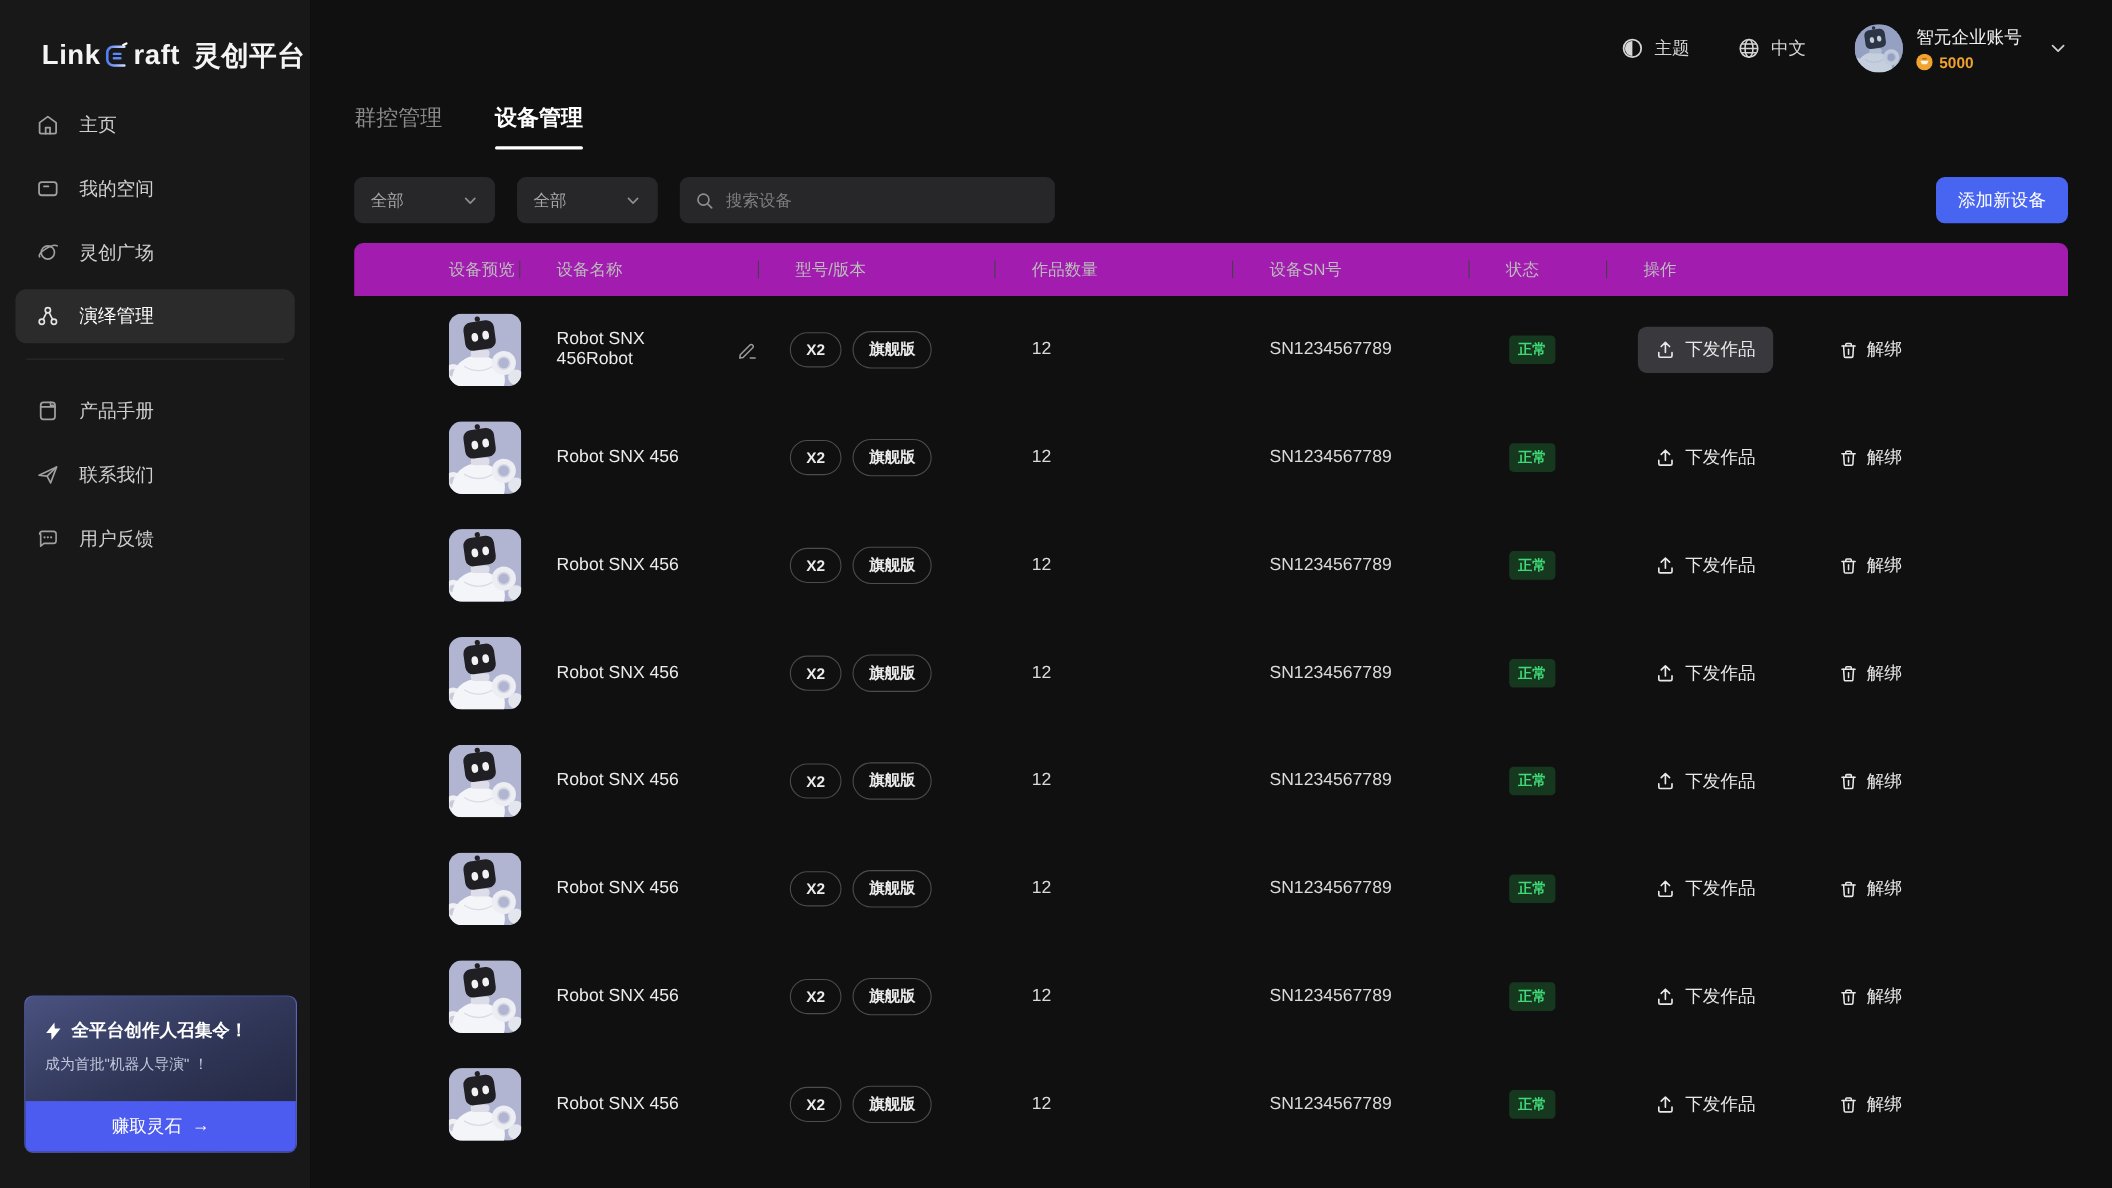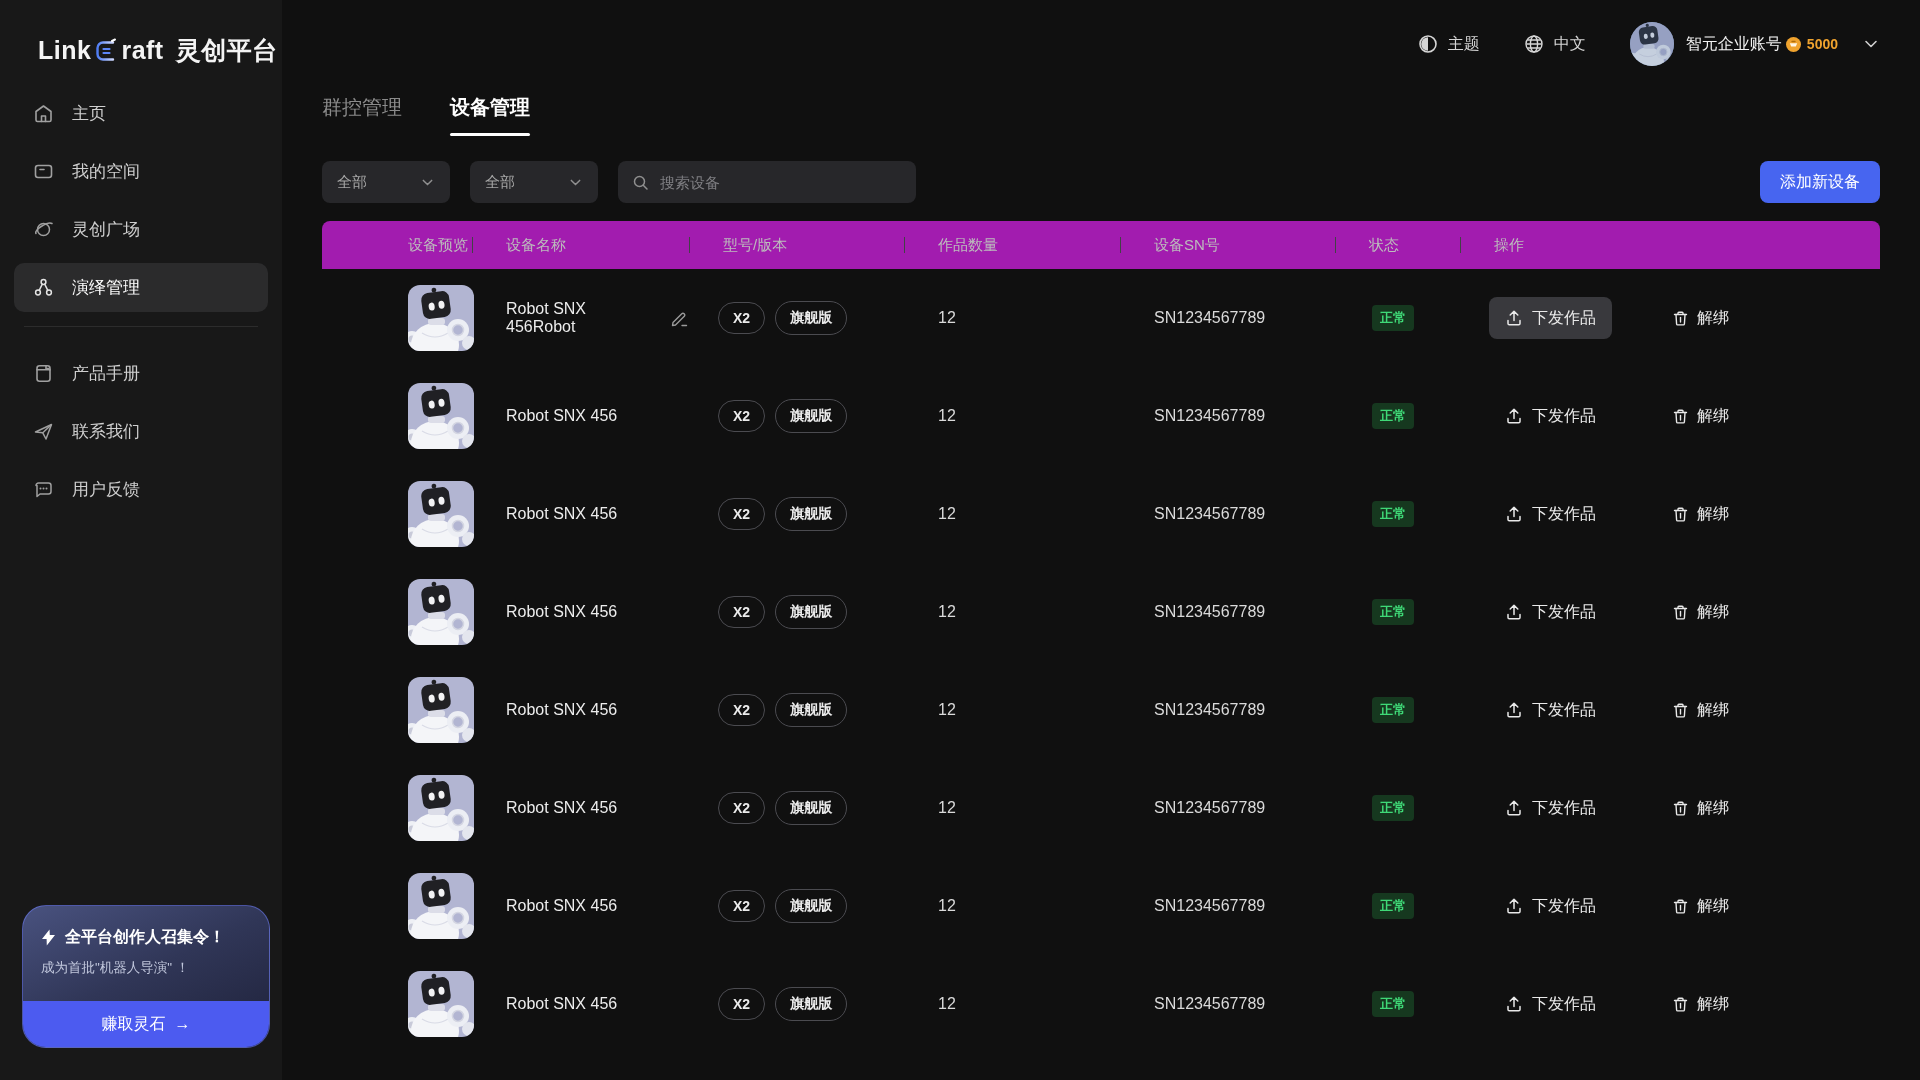--- a/index.html
+++ b/index.html
@@ -18,51 +18,51 @@
     display:flex; align-items:center; justify-content:center; gap:12px;
     color:#fff; font-size:17px; font-family:inherit; }
   .nav { margin-top:22px; padding:0 14px; }
   .nav-item { display:flex; align-items:center; gap:17px; height:49px; padding:0 19px;
     border-radius:10px; color:#cfcfcf; font-size:17px; margin-bottom:9px; cursor:pointer; }
   .nav-item .nicon { width:22px; height:22px; display:flex; align-items:center; color:#a0a0a0; }
   .nav-item.active { background:#2b2b2c; color:#ffffff; }
   .nav-item.active .nicon { color:#e3e3e3; }
   .nav-divider { height:1px; background:#2c2c2c; margin:14px 10px 22px; }
 
-  .promo { position:absolute; left:22px; right:12px; bottom:32px; border-radius:24px;
+  .promo { position:absolute; left:22px; right:12px; bottom:32px; border-radius:8px;
     border:1px solid rgba(110,124,245,.55); overflow:hidden;
     background:linear-gradient(155deg,#49527f 0%,#303657 48%,#1e2139 100%); }
   .promo-top { padding:21px 18px 24px; }
   .promo-title { display:flex; align-items:center; gap:9px; font-size:16px; font-weight:700; color:#fff; }
   .promo-sub { margin-top:11px; font-size:13.5px; color:#c2c8dd; }
   .promo-cta { width:100%; height:46px; border:none; cursor:pointer; background:#4c5bf0;
     color:#fff; font-size:16px; font-family:inherit;
     display:flex; align-items:center; justify-content:center; gap:9px; }
 
   
   .main { flex:1; padding:0 40px; position:relative; background:#101010; }
   .topbar { height:88px; display:flex; justify-content:flex-end; align-items:center; gap:44px; }
   .tb-item { display:flex; align-items:center; gap:10px; color:#d6d6d6; font-size:16px; cursor:pointer; }
   .avatar { width:44px; height:44px; border-radius:50%; overflow:hidden; flex-shrink:0; cursor:pointer; }
   .account { display:flex; align-items:center; gap:12px; cursor:pointer; }
-  .acct-col { display:flex; flex-direction:row; gap:4px; }
+  .acct-col { display:flex; flex-direction:column; gap:4px; }
   .acct-name { font-size:16px; color:#f2f2f2; }
   .coin-row { display:flex; align-items:center; gap:6px; font-size:14px; font-weight:700; color:#f0a32e; }
 
   .tabs { display:flex; gap:48px; margin-top:6px; }
   .tab { font-size:20px; color:#8b8b8b; padding-bottom:15px; position:relative; cursor:pointer; }
   .tab.active { color:#ffffff; font-weight:700; }
   .tab.active::after { content:""; position:absolute; left:0; right:0; bottom:0; height:3px;
     background:#fff; border-radius:2px; }
 
   .filter-row { margin-top:25px; display:flex; align-items:center; }
   .select { width:128px; height:42px; background:#27272a; border-radius:8px; cursor:pointer;
     display:flex; align-items:center; justify-content:space-between; padding:0 15px;
     color:#a6a6a6; font-size:15px; margin-right:20px; }
-  .search { width:298px; height:42px; background:#27272a; border-radius:8px;
+  .search { width:341px; height:42px; background:#27272a; border-radius:8px;
     display:flex; align-items:center; gap:11px; padding:0 14px; }
   .search input { flex:1; background:transparent; border:none; outline:none;
     color:#dddddd; font-size:15px; font-family:inherit; }
   .search input::placeholder { color:#7e7e82; }
   .add-btn { margin-left:auto; height:42px; padding:0 20px; border:none; border-radius:8px;
     background:#4765f0; color:#fff; font-size:16px; font-family:inherit; cursor:pointer; }
 
   
   .grid-cols { display:grid; grid-template-columns:150px 217px 215px 216px 215px 125px 1fr; }
   .thead { margin-top:18px; height:48px; background:#a21caf; border-radius:8px 8px 0 0;

